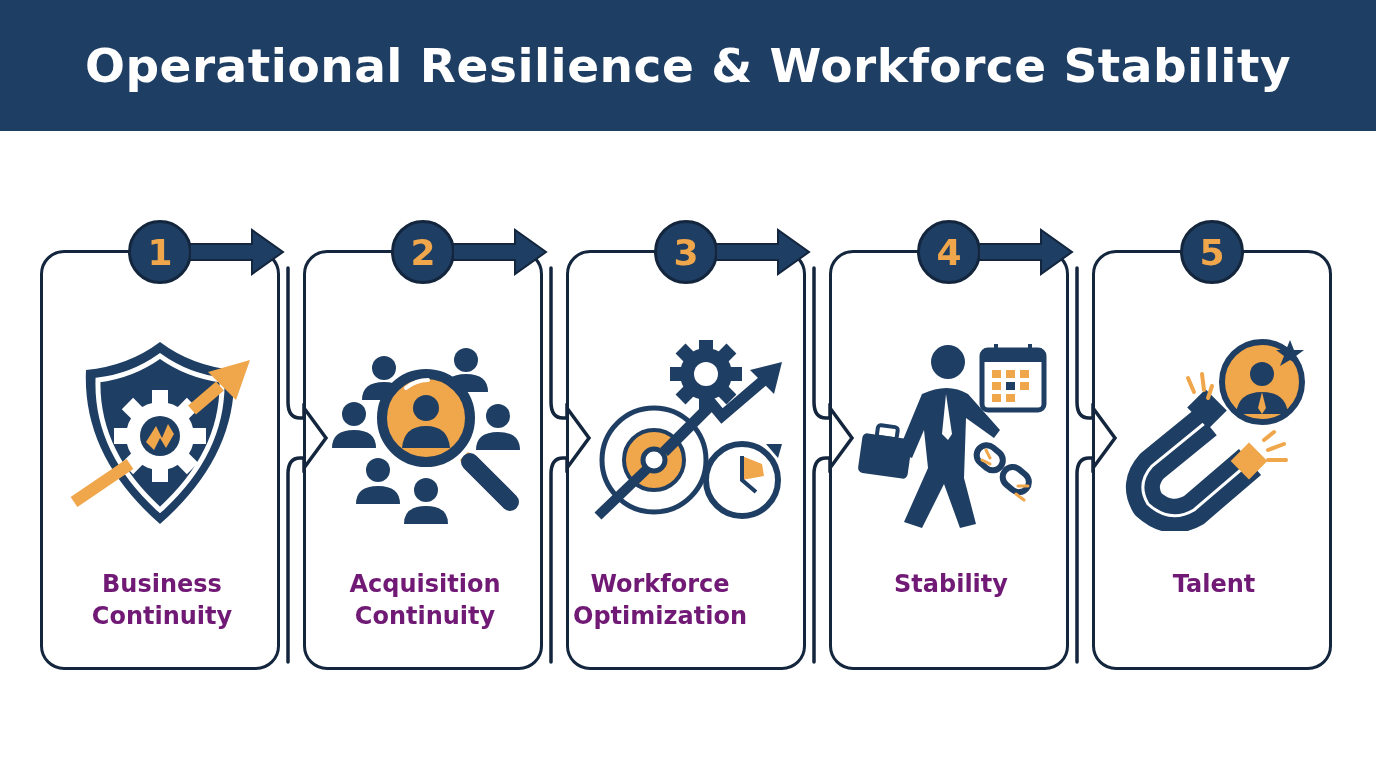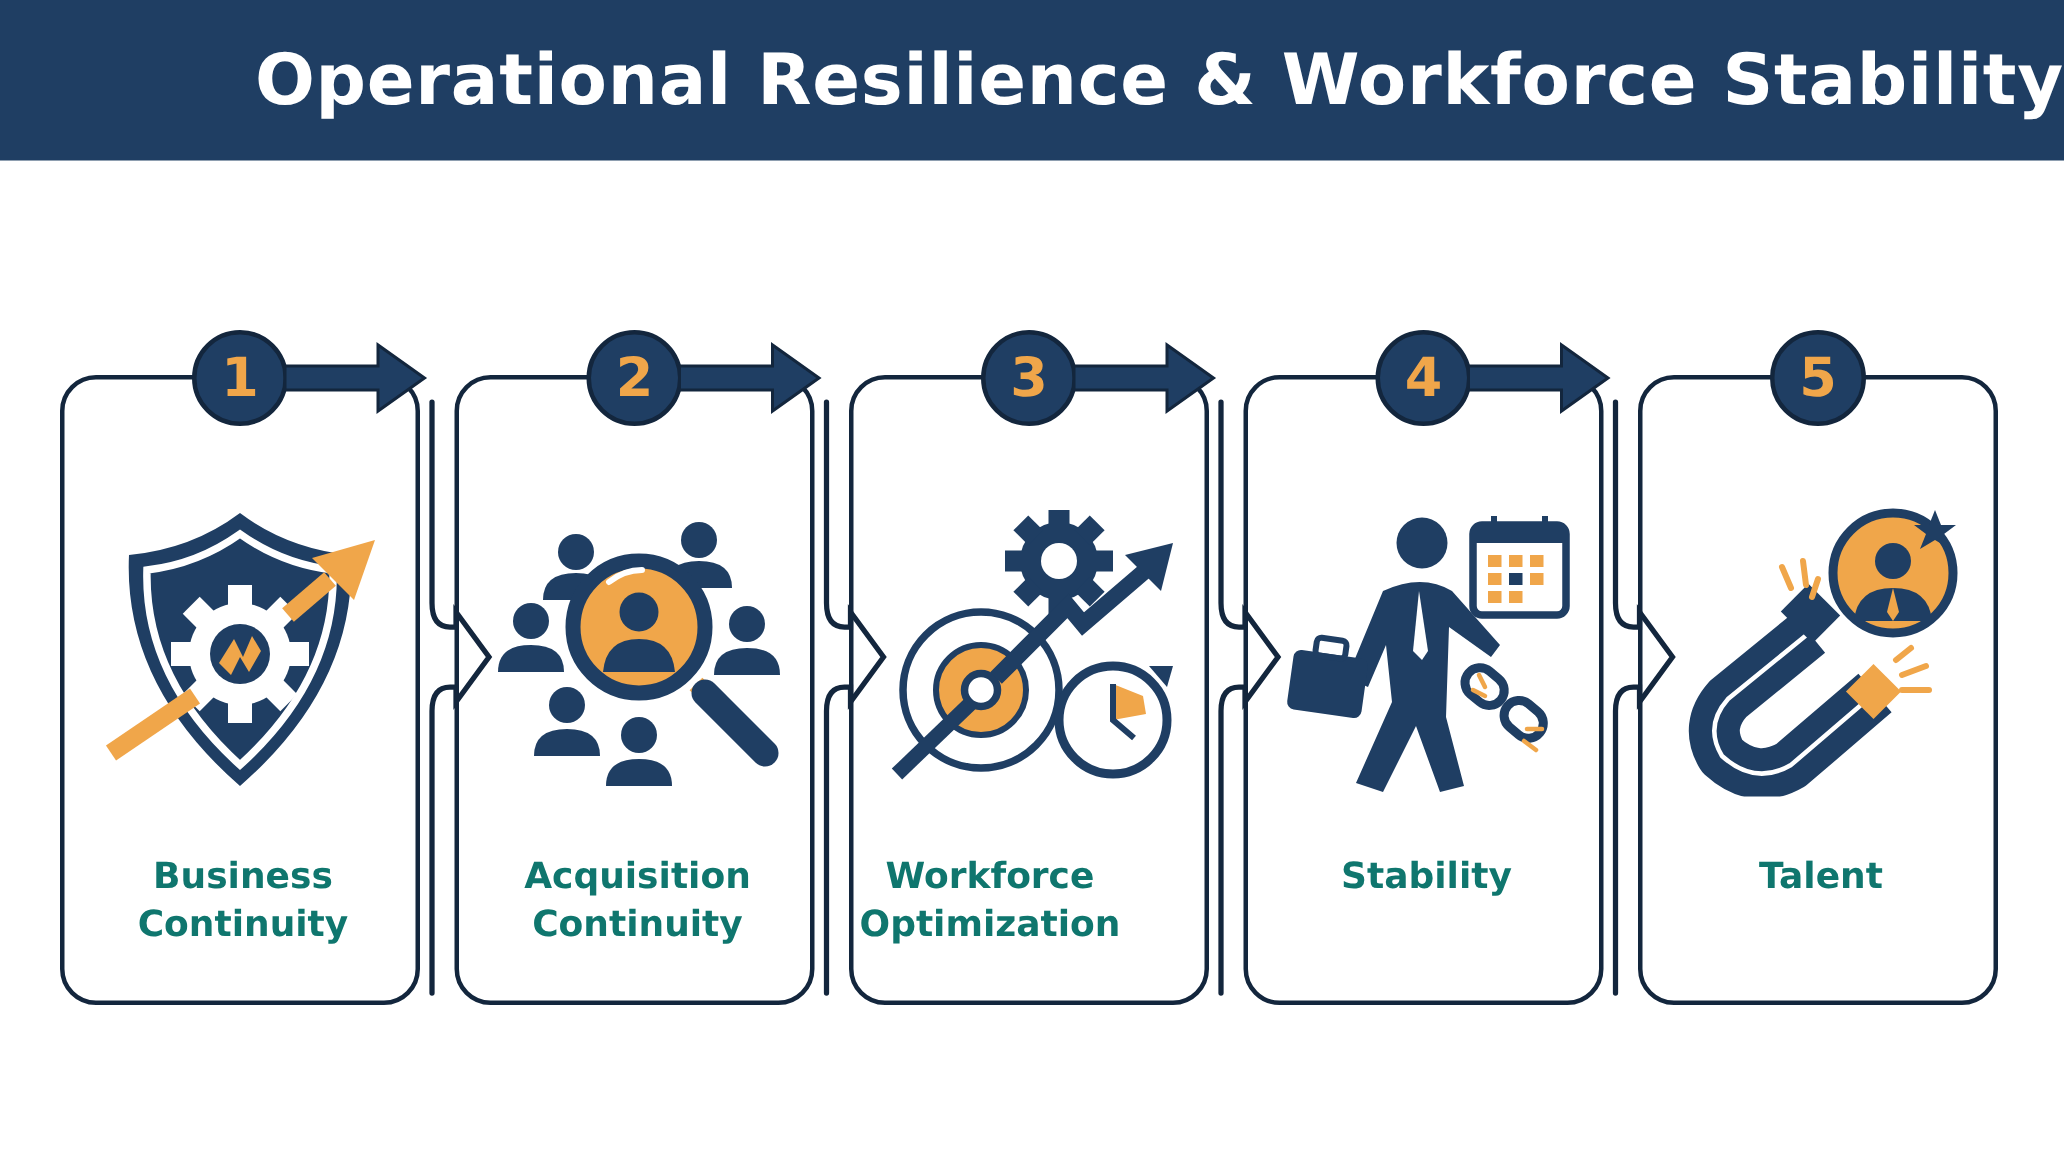--- a/index.html
+++ b/index.html
@@ -3,23 +3,23 @@
   <meta charset="utf-8">
   <style>
     html, body { margin: 0; padding: 0; }
     body {
       width: 1376px; height: 768px; overflow: hidden;
       background: #ffffff;
       font-family: "Liberation Sans", "DejaVu Sans", sans-serif;
       position: relative;
     }
     .header {
-      position: absolute; left: 0; top: 0; width: 1376px; height: 107px;
+      position: absolute; left: 0; top: 0; width: 1376px; height: 131px;
       background: #1f3e63;
-      display: flex; align-items: center; justify-content: flex-end;
+      display: flex; align-items: center; justify-content: center;
     }
     .header h1 {
       margin: 0; color: #ffffff; font-weight: 700; font-size: 47px;
       letter-spacing: 0.5px;
       font-family: "DejaVu Sans", "Liberation Sans", sans-serif;
     }
     .stage { position: absolute; left: 0; top: 0; width: 1376px; height: 768px; }
     .card {
       position: absolute; top: 250px; width: 240px; height: 420px;
       border: 3.5px solid #13263d; border-radius: 24px; background: #fff;
@@ -28,21 +28,21 @@
     .badge {
       position: absolute; width: 64px; height: 64px; border-radius: 50%;
       background: #1f3e63; border: 3px solid #13263d; box-sizing: border-box;
       display: flex; align-items: center; justify-content: center;
       color: #f0a64a; font-weight: 700; font-size: 36px;
       font-family: "DejaVu Sans", "Liberation Sans", sans-serif;
       top: 220px; z-index: 3;
     }
     .label {
       position: absolute; top: 568px; width: 240px; text-align: center;
-      color: #0f766e; font-weight: 700; font-size: 24px; line-height: 32px;
+      color: #701a75; font-weight: 700; font-size: 24px; line-height: 32px;
       font-family: "DejaVu Sans", "Liberation Sans", sans-serif;
     }
     .label span { display: block; }
     .icon { position: absolute; z-index: 4; }
     .overlay { position: absolute; left: 0; top: 0; z-index: 5; pointer-events: none; }
   </style>
 </head>
 <body>
 
 <div class="header">

